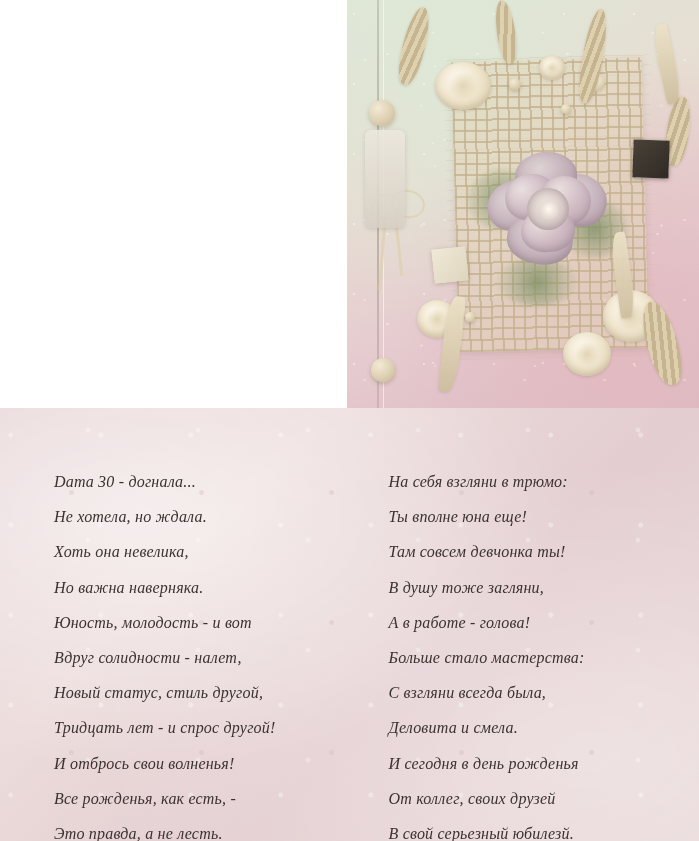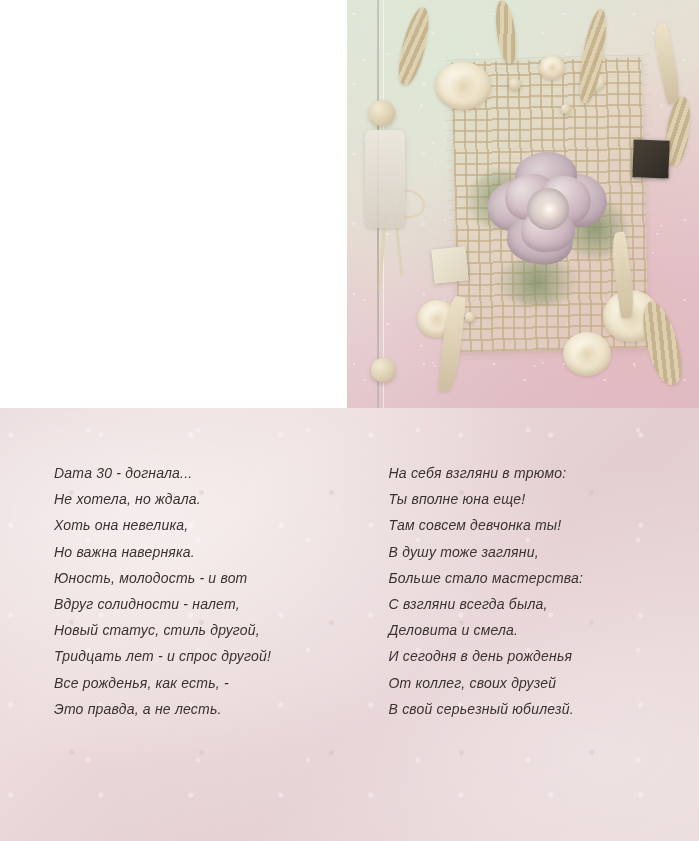--- a/index.html
+++ b/index.html
@@ -224,27 +224,28 @@
     box-sizing: border-box;
     gap: 24px;
   }
   .verse-col {
     flex: 1;
   }
   .verse-col.left { padding-left: 20px; }
   .verse-col.right { padding-left: 34px; }
 
   .verse-line {
-    font-family: Liberation Sans, sans-serif;
+    font-family: Liberation Serif, serif;
     font-style: italic;
-    font-size: 14px;
+    font-size: 16px;
     line-height: 26.2px;
     color: #3a3230;
     white-space: nowrap;
     letter-spacing: 0.2px;
+    margin-top: 9px;
   }
 </style>
 </head>
 <body>
 
 <div id="page">
 
   <div class="top-area">
 
     <div class="card-blank"></div>
@@ -313,29 +314,31 @@
 
       <div class="verse-col left">
         <div class="verse-line">Dama 30 - догнала...</div>
         <div class="verse-line">Не хотела, но ждала.</div>
         <div class="verse-line">Хоть она невелика,</div>
         <div class="verse-line">Но важна наверняка.</div>
         <div class="verse-line">Юность, молодость - и вот</div>
         <div class="verse-line">Вдруг солидности - налет,</div>
         <div class="verse-line">Новый статус, стиль другой,</div>
         <div class="verse-line">Тридцать лет - и спрос другой!</div>
+        <div class="verse-line">И отбрось свои волненья!</div>
         <div class="verse-line">Все рожденья, как есть, -</div>
         <div class="verse-line">Это правда, а не лесть.</div>
       </div>
 
       <div class="verse-col right">
         <div class="verse-line">На себя взгляни в трюмо:</div>
         <div class="verse-line">Ты вполне юна еще!</div>
         <div class="verse-line">Там совсем девчонка ты!</div>
         <div class="verse-line">В душу тоже загляни,</div>
+        <div class="verse-line">А в работе - голова!</div>
         <div class="verse-line">Больше стало мастерства:</div>
         <div class="verse-line">С взгляни всегда была,</div>
         <div class="verse-line">Деловита и смела.</div>
         <div class="verse-line">И сегодня в день рожденья</div>
         <div class="verse-line">От коллег, своих друзей</div>
         <div class="verse-line">В свой серьезный юбилезй.</div>
       </div>
 
     </div>
   </div>

